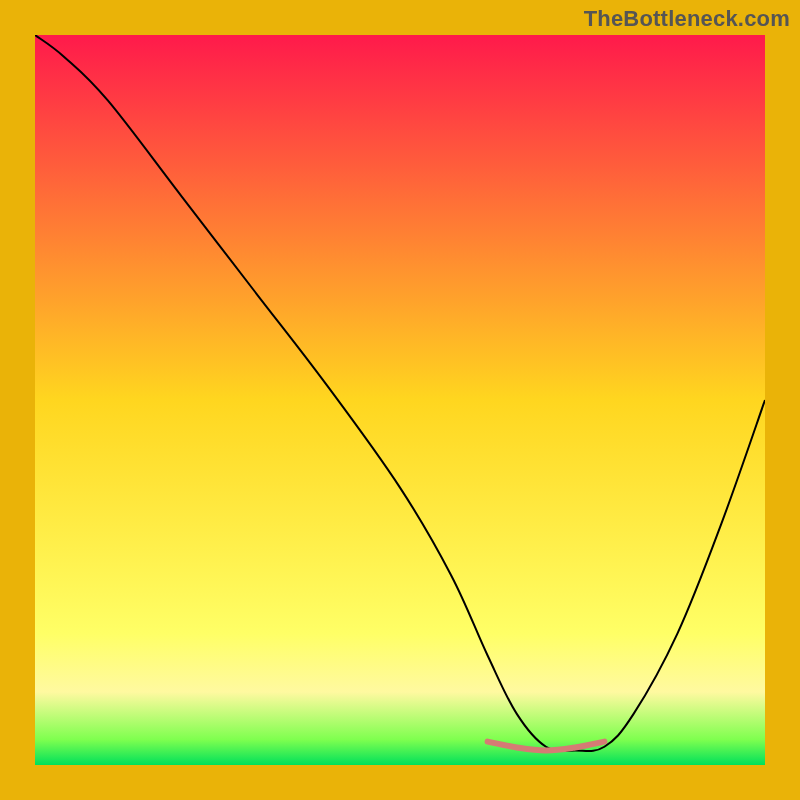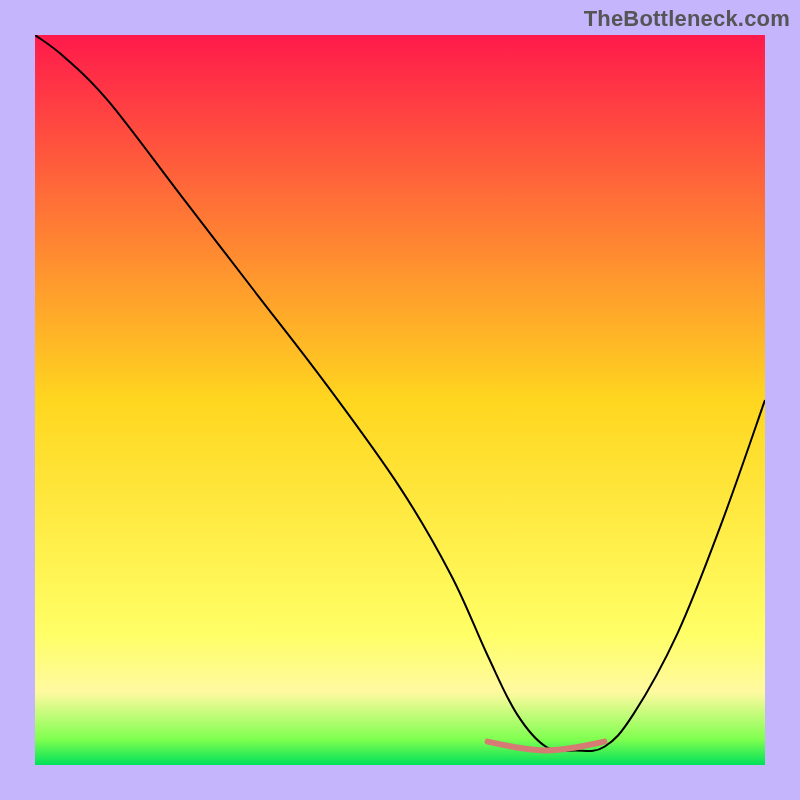--- a/index.html
+++ b/index.html
@@ -8,21 +8,21 @@
     width: 800px;
     height: 800px;
     background: #000;
     font-family: Arial, Helvetica, sans-serif;
     overflow: hidden;
   }
   .frame {
     position: relative;
     width: 800px;
     height: 800px;
-    background: #c4b5fd;
+    background: #eab308;
   }
   .watermark {
     position: absolute;
     top: 6px;
     right: 10px;
     color: #555;
     font-size: 22px;
     font-weight: 600;
     letter-spacing: 0.2px;
     user-select: none;

